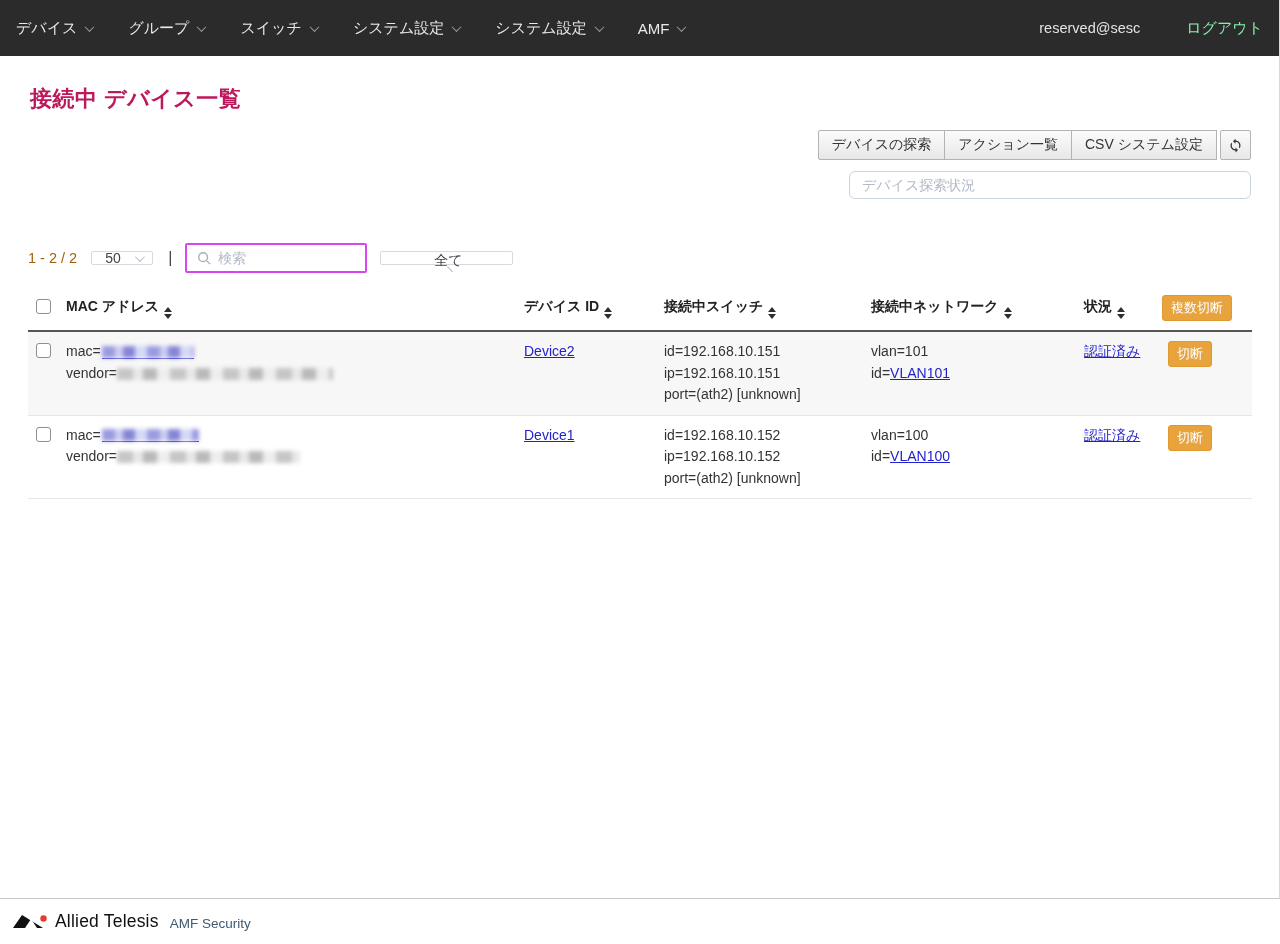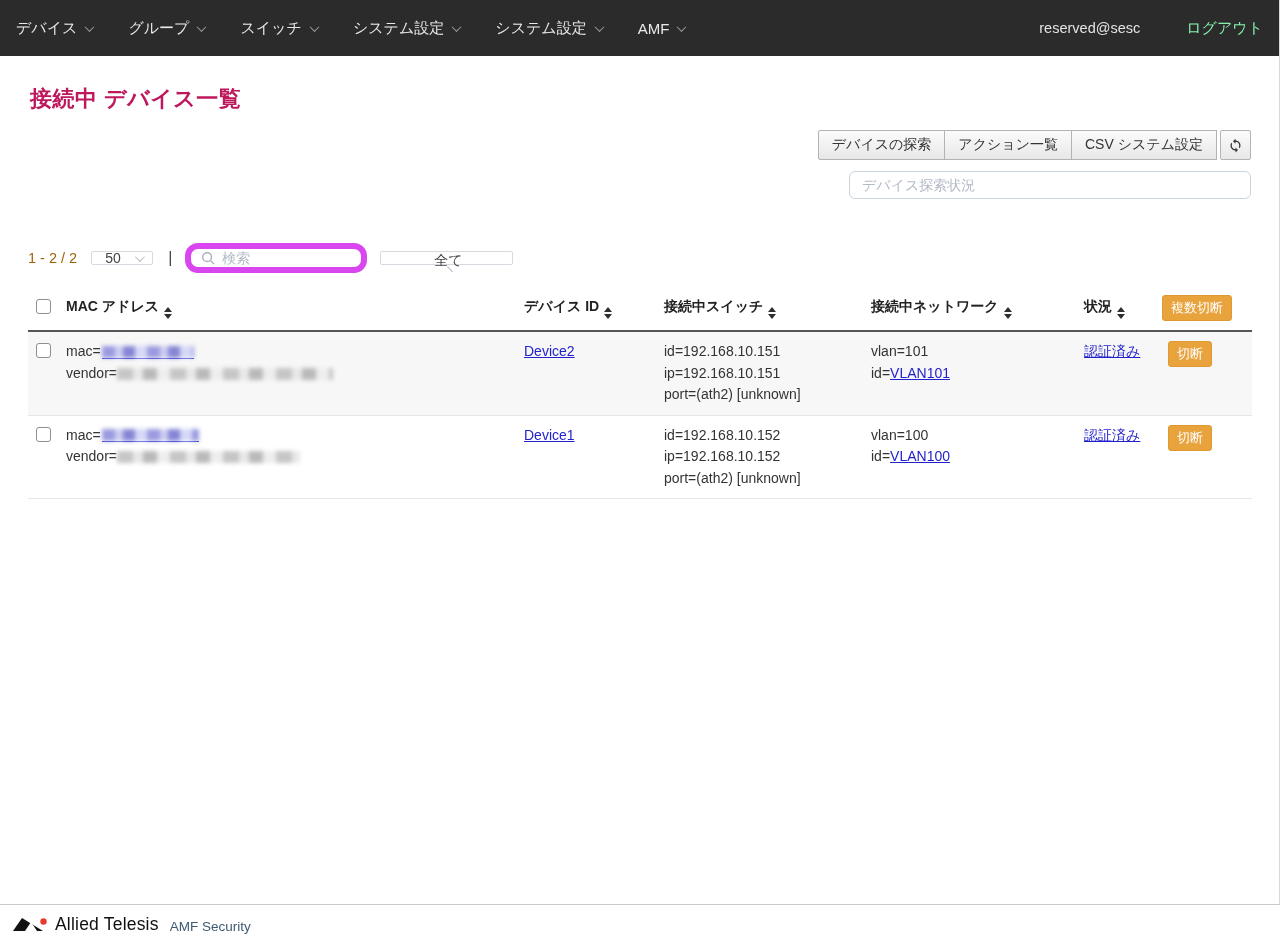--- a/index.html
+++ b/index.html
@@ -30,21 +30,21 @@
   .status-input { margin-top:11px; width:402px; height:28px; border:1px solid #ccd4de; border-radius:6px; padding:0 12px; font-size:14px; color:#333; outline:none; font-family:inherit; }
   .status-input::placeholder { color:#b2bac6; }
 
   
   .controls { display:flex; align-items:center; margin-top:44px; }
   .range-text { font-size:14.5px; color:#a16207; white-space:nowrap; }
   .sel { height:14px; border:1px solid #d6dae1; border-radius:2px; display:flex; align-items:center; justify-content:space-between; padding:0 10px 0 13px; font-size:14px; color:#444; background:#fff; cursor:pointer; }
   .sel-per { width:62px; margin-left:14px; }
   .sel-filter { width:133px; margin-left:13px;flex-direction:column; }
   .pipe { margin:0 13px 0 15px; color:#444; font-size:16px; }
-  .searchbox { width:182px; height:30px; border:6px solid #d946ef; border-radius:13px; display:flex; align-items:center; padding:0 10px; background:#fff; }
+  .searchbox { width:182px; height:30px; border:2px solid #d946ef; border-radius:2px; display:flex; align-items:center; padding:0 10px; background:#fff; }
   .searchbox input { border:0; outline:0; flex:1; font-size:14px; margin-left:7px; min-width:0; font-family:inherit; color:#333; }
   .searchbox input::placeholder { color:#b2bac6; }
   .sel-caret { width:7px; height:7px; border-right:1.6px solid #b7bcc4; border-bottom:1.6px solid #b7bcc4; transform:rotate(45deg) translateY(-2px); }
 
   
   table.devices { width:100%; border-collapse:collapse; margin-top:13px; table-layout:fixed; }
   thead th { text-align:left; font-size:14px; font-weight:bold; color:#222; padding:9px 8px; border-bottom:2px solid #555; vertical-align:middle; white-space:nowrap; }
   tbody td { padding:9px 8px; font-size:14px; color:#333; line-height:21.5px; vertical-align:top; }
   tbody tr { border-bottom:1px solid #e6e6e6; }
   tr.row-alt { background:#f7f7f7; }
@@ -54,21 +54,21 @@
   .sort b { display:block; width:0; height:0; border-left:4px solid transparent; border-right:4px solid transparent; }
   .sort .up { border-bottom:5px solid #2e2e2e; margin-bottom:2px; }
   .sort .down { border-top:5px solid #2e2e2e; }
   .btn-orange { background:#e8a33d; border:1px solid #e09930; border-radius:3px; color:#fff; font-size:13px; padding:3px 8px; cursor:pointer; white-space:nowrap; font-family:inherit; }
   .mac-wrap { display:inline-block; border-bottom:1px solid #3a3ad0; line-height:0; vertical-align:middle; margin-left:1px; }
   .blurbar { display:inline-block; height:12px; filter:blur(2.2px); border-radius:1px; }
   .blur-mac { background:repeating-linear-gradient(90deg,#9a9ae0 0 13px,#cdcdf2 13px 21px,#8585d6 21px 33px,#d6d9f6 33px 45px); }
   .blur-vendor { background:repeating-linear-gradient(90deg,#c6c6c6 0 16px,#e8e8e8 16px 26px,#b9b9b9 26px 40px,#eeeeee 40px 53px); vertical-align:middle; }
 
   
-  .footer { position:fixed; left:0; right:0; bottom:0; height:40px; background:#fff; border-top:1px solid #c9c9c9; display:flex; align-items:center; padding:0 10px 0 12px; }
+  .footer { position:fixed; left:0; right:0; bottom:0; height:46px; background:#fff; border-top:1px solid #c9c9c9; display:flex; align-items:center; padding:0 10px 0 12px; }
   .f-left { display:flex; align-items:center; }
   .brand-text { font-size:17.5px; color:#101010; margin-left:7px; letter-spacing:0.2px; }
   .product-text { font-size:13.5px; color:#3f5a73; margin-left:11px; position:relative; top:2px; }
   .f-right { margin-left:auto; display:flex; align-items:center; font-size:14.5px; white-space:nowrap; }
   .f-copy { color:#333; margin-left:7px; }
 </style>
 </head>
 <body>
 
 <div class="navbar">

